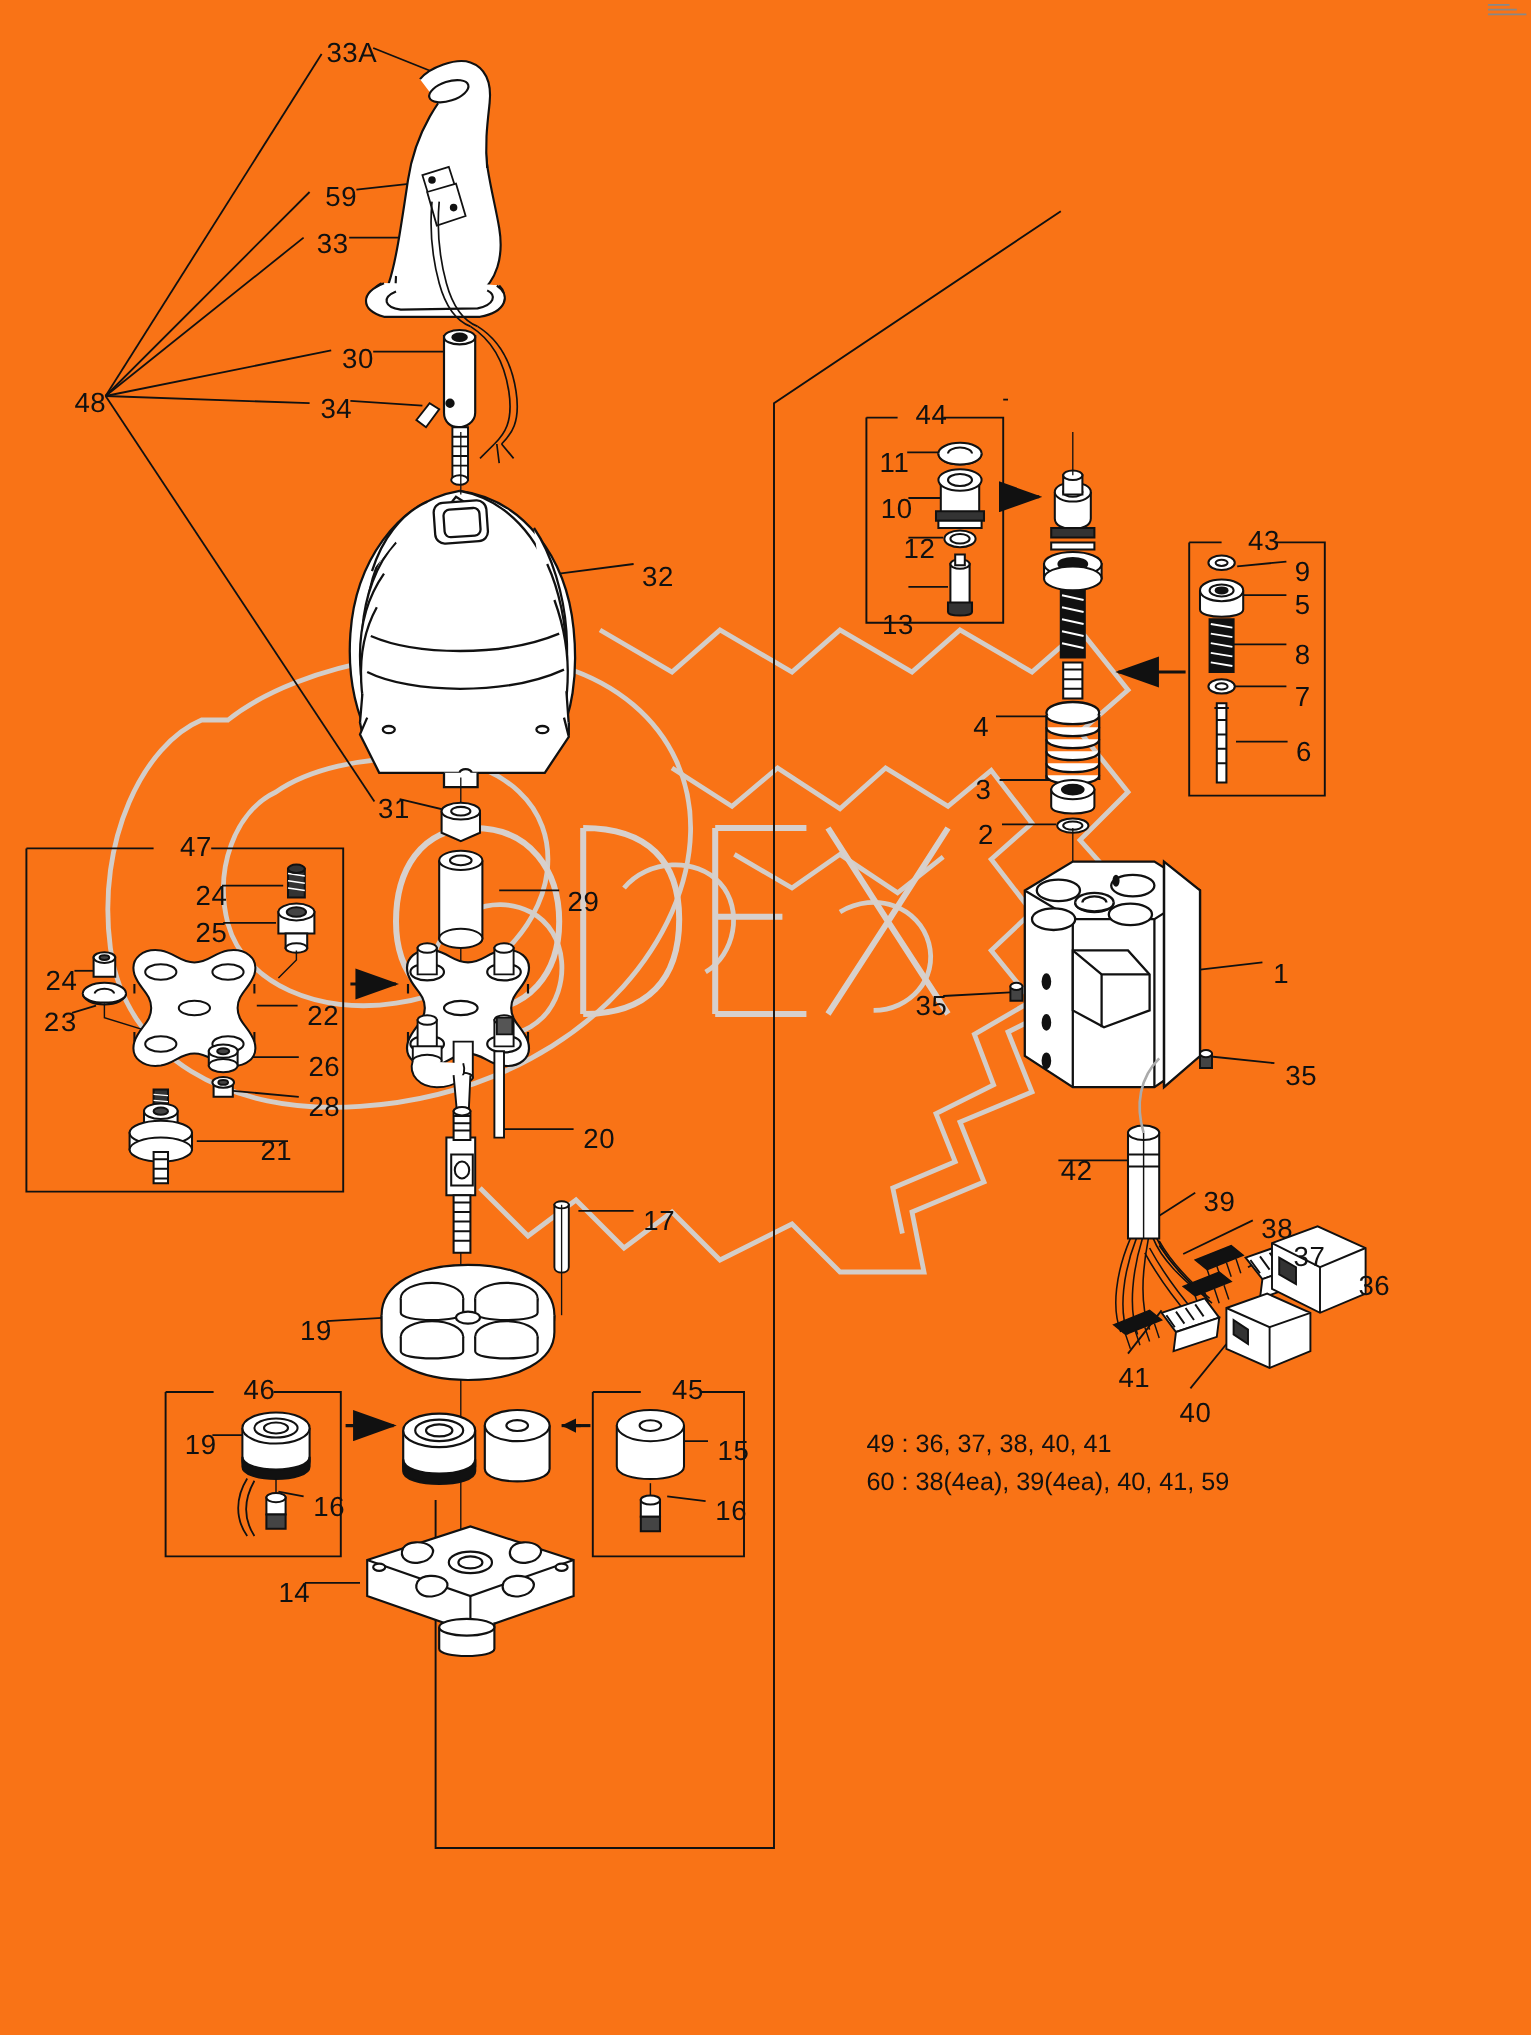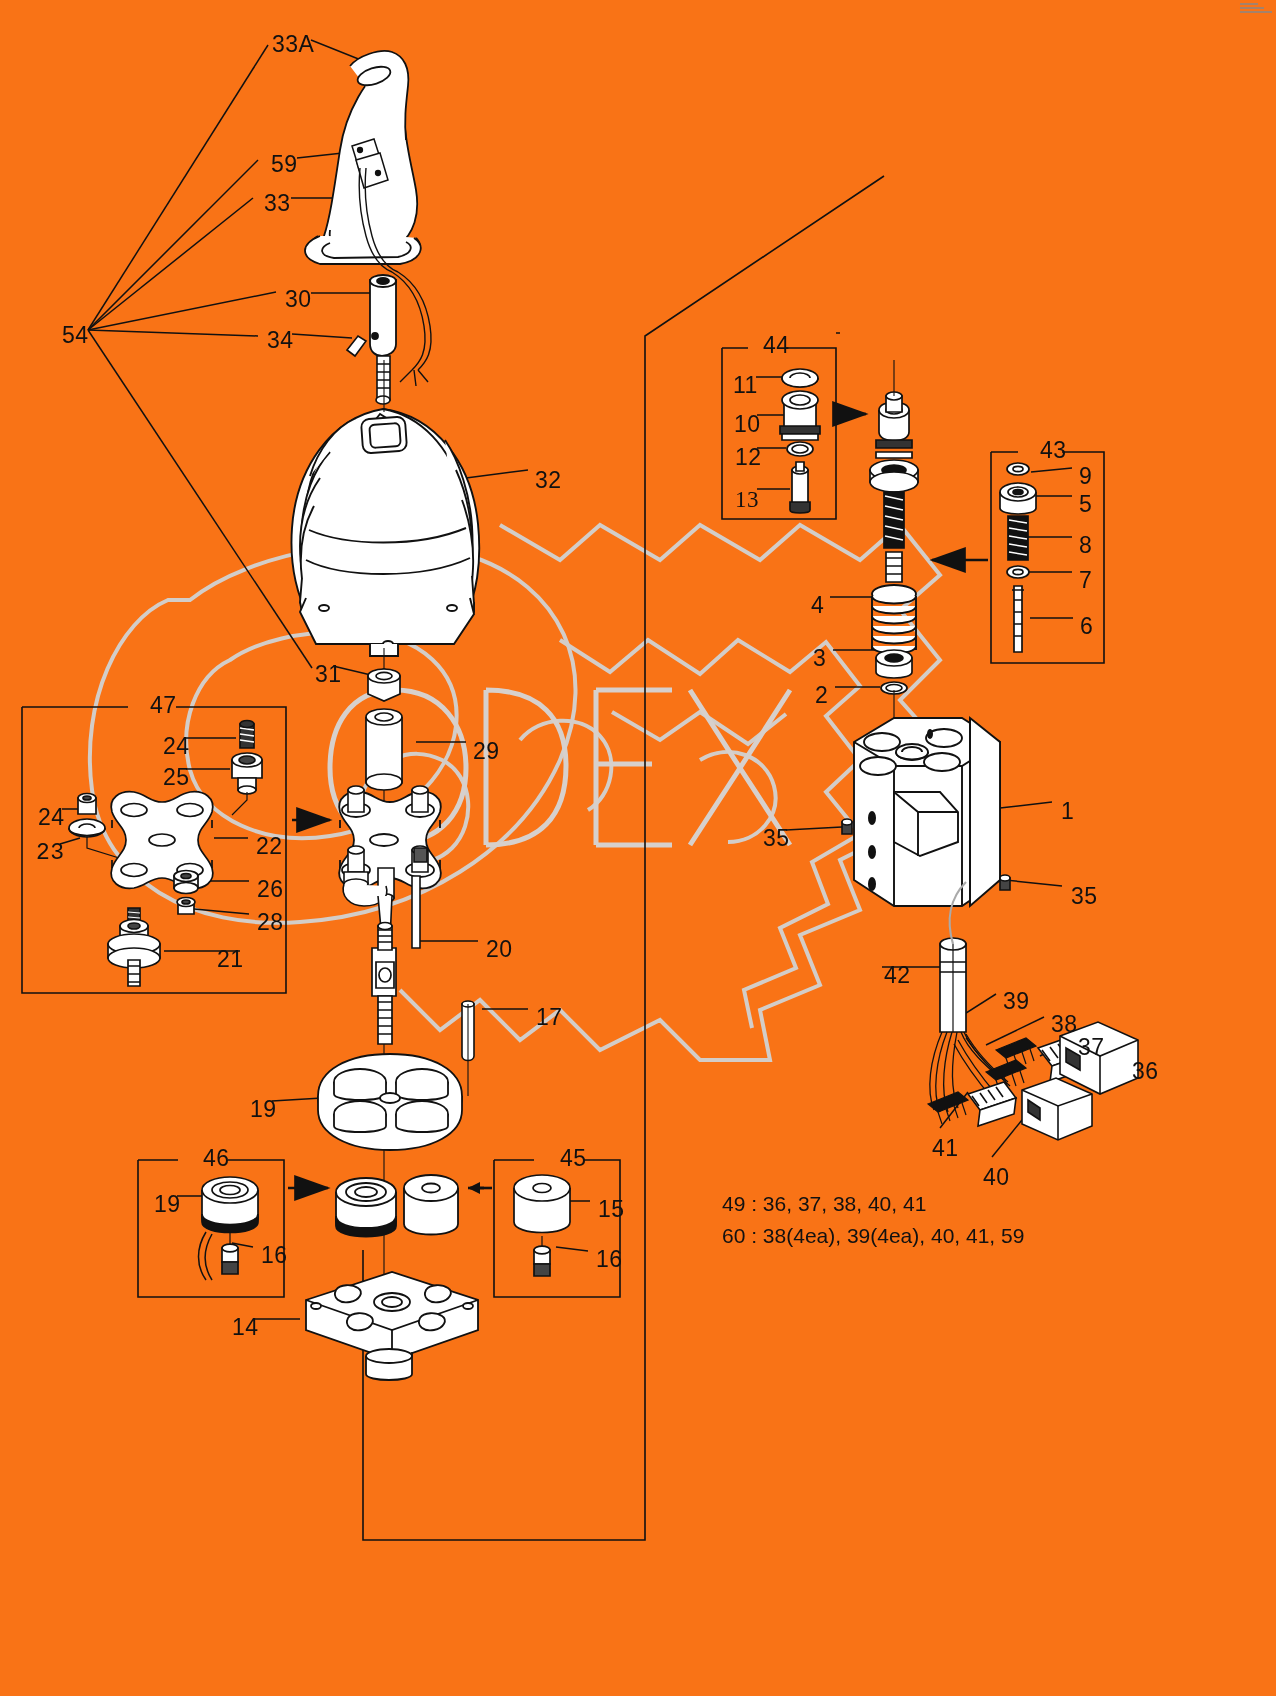--- a/index.html
+++ b/index.html
@@ -575,27 +575,27 @@
       <path d="M2 2 L20 2 M2 6 L26 6 M2 10 L34 10" stroke="#888" stroke-width="1.4" fill="none"></path>
     </svg>
   </div>
 
   <div id="callout-layer">
       <div class="num" style="left: 272px; top: 31px;">33A</div>
       <div class="num" style="left: 271px; top: 151px;">59</div>
       <div class="num" style="left: 264px; top: 190px;">33</div>
       <div class="num" style="left: 285px; top: 286px;">30</div>
       <div class="num" style="left: 267px; top: 327px;">34</div>
-      <div class="num" style="left: 62px; top: 322px;">54</div>
+      <div class="num" style="left: 62px; top: 322px;">48</div>
       <div class="num" style="left: 535px; top: 467px;">32</div>
       <div class="num" style="left: 763px; top: 332px;">44</div>
       <div class="num" style="left: 733px; top: 372px;">11</div>
       <div class="num" style="left: 734px; top: 411px;">10</div>
-      <div class="num" style="left: 735px; top: 444px;">12</div>
-      <div class="num" style="left: 735px; top: 487px; font-family: Liberation Serif, serif;">13</div>
+      <div class="num" style="left: 753px; top: 444px;">12</div>
+      <div class="num" style="left: 735px; top: 507px;">13</div>
       <div class="num" style="left: 1040px; top: 437px;">43</div>
       <div class="num" style="left: 1079px; top: 463px;">9</div>
       <div class="num" style="left: 1079px; top: 491px;">5</div>
       <div class="num" style="left: 1079px; top: 532px;">8</div>
       <div class="num" style="left: 1079px; top: 567px;">7</div>
       <div class="num" style="left: 1080px; top: 613px;">6</div>
       <div class="num" style="left: 811px; top: 592px;">4</div>
       <div class="num" style="left: 813px; top: 645px;">3</div>
       <div class="num" style="left: 815px; top: 682px;">2</div>
       <div class="num" style="left: 1061px; top: 798px;">1</div>

